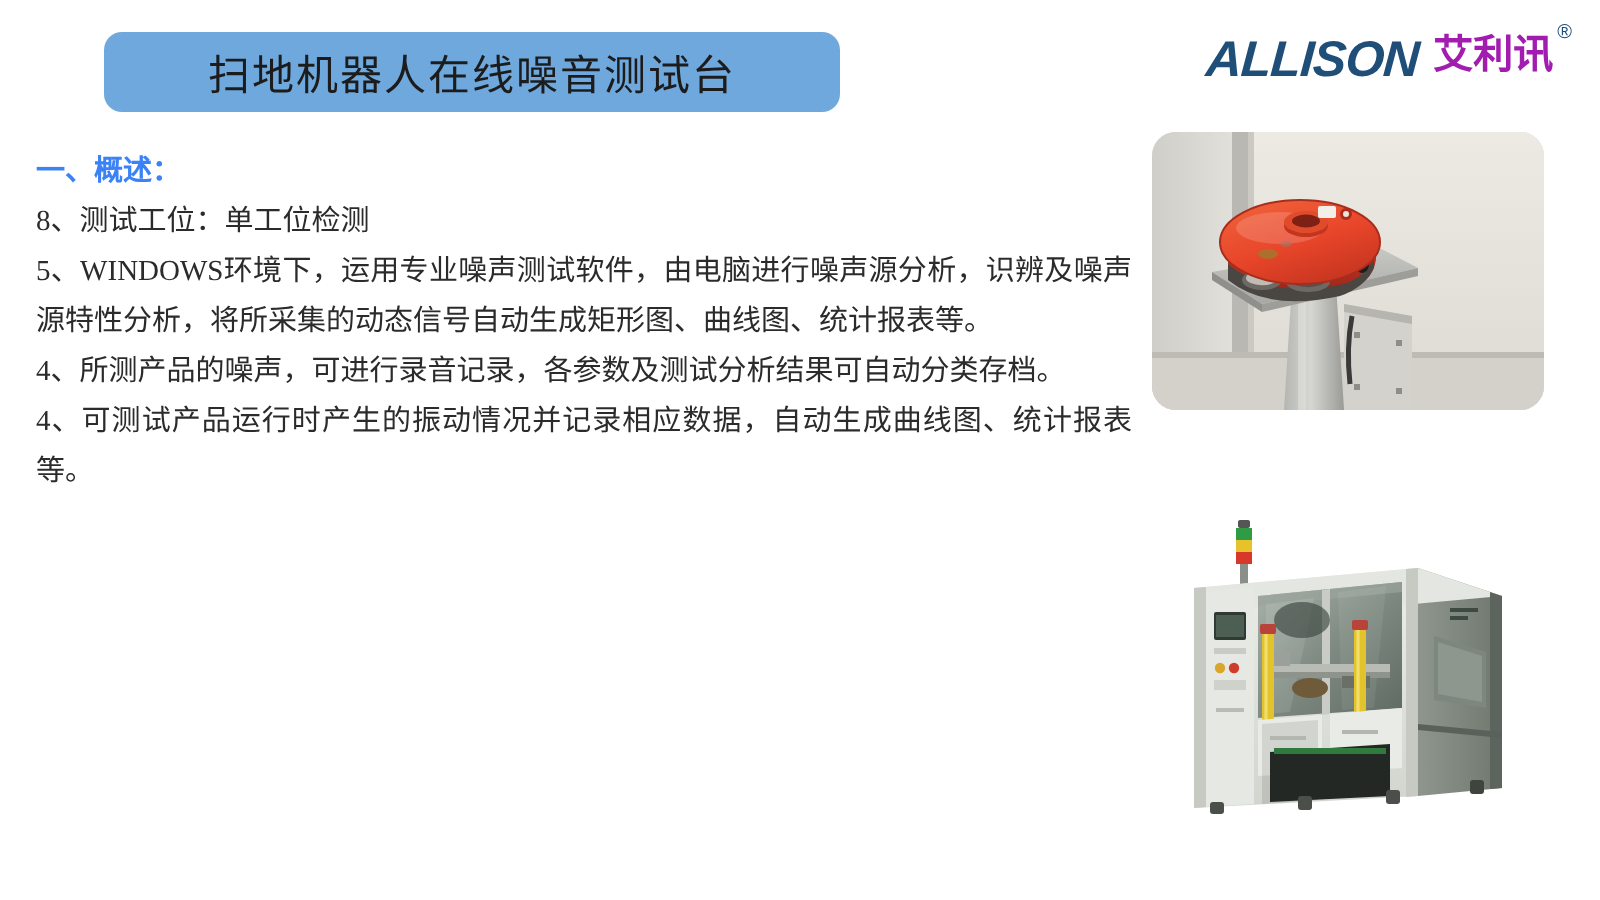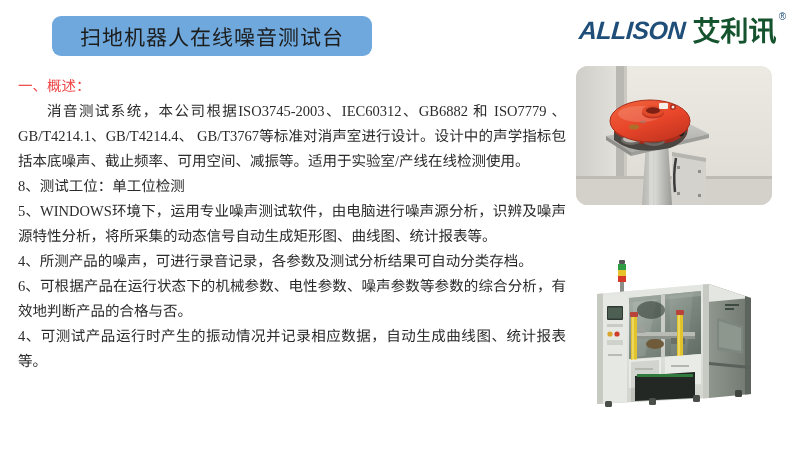--- a/index.html
+++ b/index.html
@@ -23,21 +23,21 @@
     width: 800px;
     height: 450px;
     background: #ffffff;
   }
 
   
   .title-banner {
     position: absolute;
     left: 52px;
     top: 16px;
-    width: 320px;
+    width: 368px;
     height: 40px;
     background: #6fa8dc;
     border-radius: 9px;
     display: flex;
     align-items: center;
     justify-content: center;
   }
   .title-banner .title-text {
     font-family: "Liberation Serif", "DejaVu Serif", serif;
     font-size: 21px;
@@ -58,23 +58,23 @@
     font-family: "Liberation Sans", "DejaVu Sans", sans-serif;
     font-size: 25px;
     font-weight: bold;
     font-style: italic;
     letter-spacing: -0.5px;
     color: #1f4e79;
     transform: skewX(-4deg);
   }
   .brand-cn {
     font-family: "Liberation Sans", "DejaVu Sans", sans-serif;
-    font-size: 28px;
+    font-size: 20px;
     font-weight: bold;
-    color: #14532d;
+    color: #a21caf;
     margin-left: 7px;
   }
   .brand-tm {
     font-family: "Liberation Sans", "DejaVu Sans", sans-serif;
     font-size: 10px;
     color: #1f4e79;
     margin-left: 2px;
     margin-top: -6px;
   }
 
@@ -82,21 +82,22 @@
   .content {
     position: absolute;
     left: 18px;
     top: 74px;
     width: 548px;
   }
   .sec-heading {
     font-size: 14.5px;
     line-height: 25px;
     margin: 0;
-    color: #ef4444;
+    color: #3b82f6;
+    font-weight: bold;
   }
   .para {
     font-size: 14.5px;
     line-height: 25px;
     margin: 0;
     text-indent: 29px;
     text-align: justify;
     color: #2b2b2b;
   }
   .item {
@@ -139,26 +140,24 @@
   </div>
 
   <div class="brand-logo">
     <span class="brand-latin">ALLISON</span>
     <span class="brand-cn">艾利讯</span>
     <span class="brand-tm">®</span>
   </div>
 
   <div class="content">
     <p class="sec-heading">一、概述：</p>
-    <p class="para">消音测试系统，本公司根据ISO3745-2003、IEC60312、GB6882 和 ISO7779 、GB/T4214.1、GB/T4214.4、 GB/T3767等标准对消声室进行设计。设计中的声学指标包括本底噪声、截止频率、可用空间、减振等。适用于实验室/产线在线检测使用。</p>
 
     <p class="item">8、测试工位：单工位检测</p>
     <p class="item">5、WINDOWS环境下，运用专业噪声测试软件，由电脑进行噪声源分析，识辨及噪声源特性分析，将所采集的动态信号自动生成矩形图、曲线图、统计报表等。</p>
     <p class="item">4、所测产品的噪声，可进行录音记录，各参数及测试分析结果可自动分类存档。</p>
-    <p class="item">6、可根据产品在运行状态下的机械参数、电性参数、噪声参数等参数的综合分析，有效地判断产品的合格与否。</p>
     <p class="item">4、可测试产品运行时产生的振动情况并记录相应数据，自动生成曲线图、统计报表等。</p>
   </div>
 
   <div class="photo photo-robot">
     <svg viewBox="0 0 196 139" preserveAspectRatio="xMidYMid slice">
       <defs>
         <linearGradient id="wallL" x1="0" y1="0" x2="1" y2="0">
           <stop offset="0" stop-color="#cfcec8"></stop>
           <stop offset="1" stop-color="#e3e2dc"></stop>
         </linearGradient>

